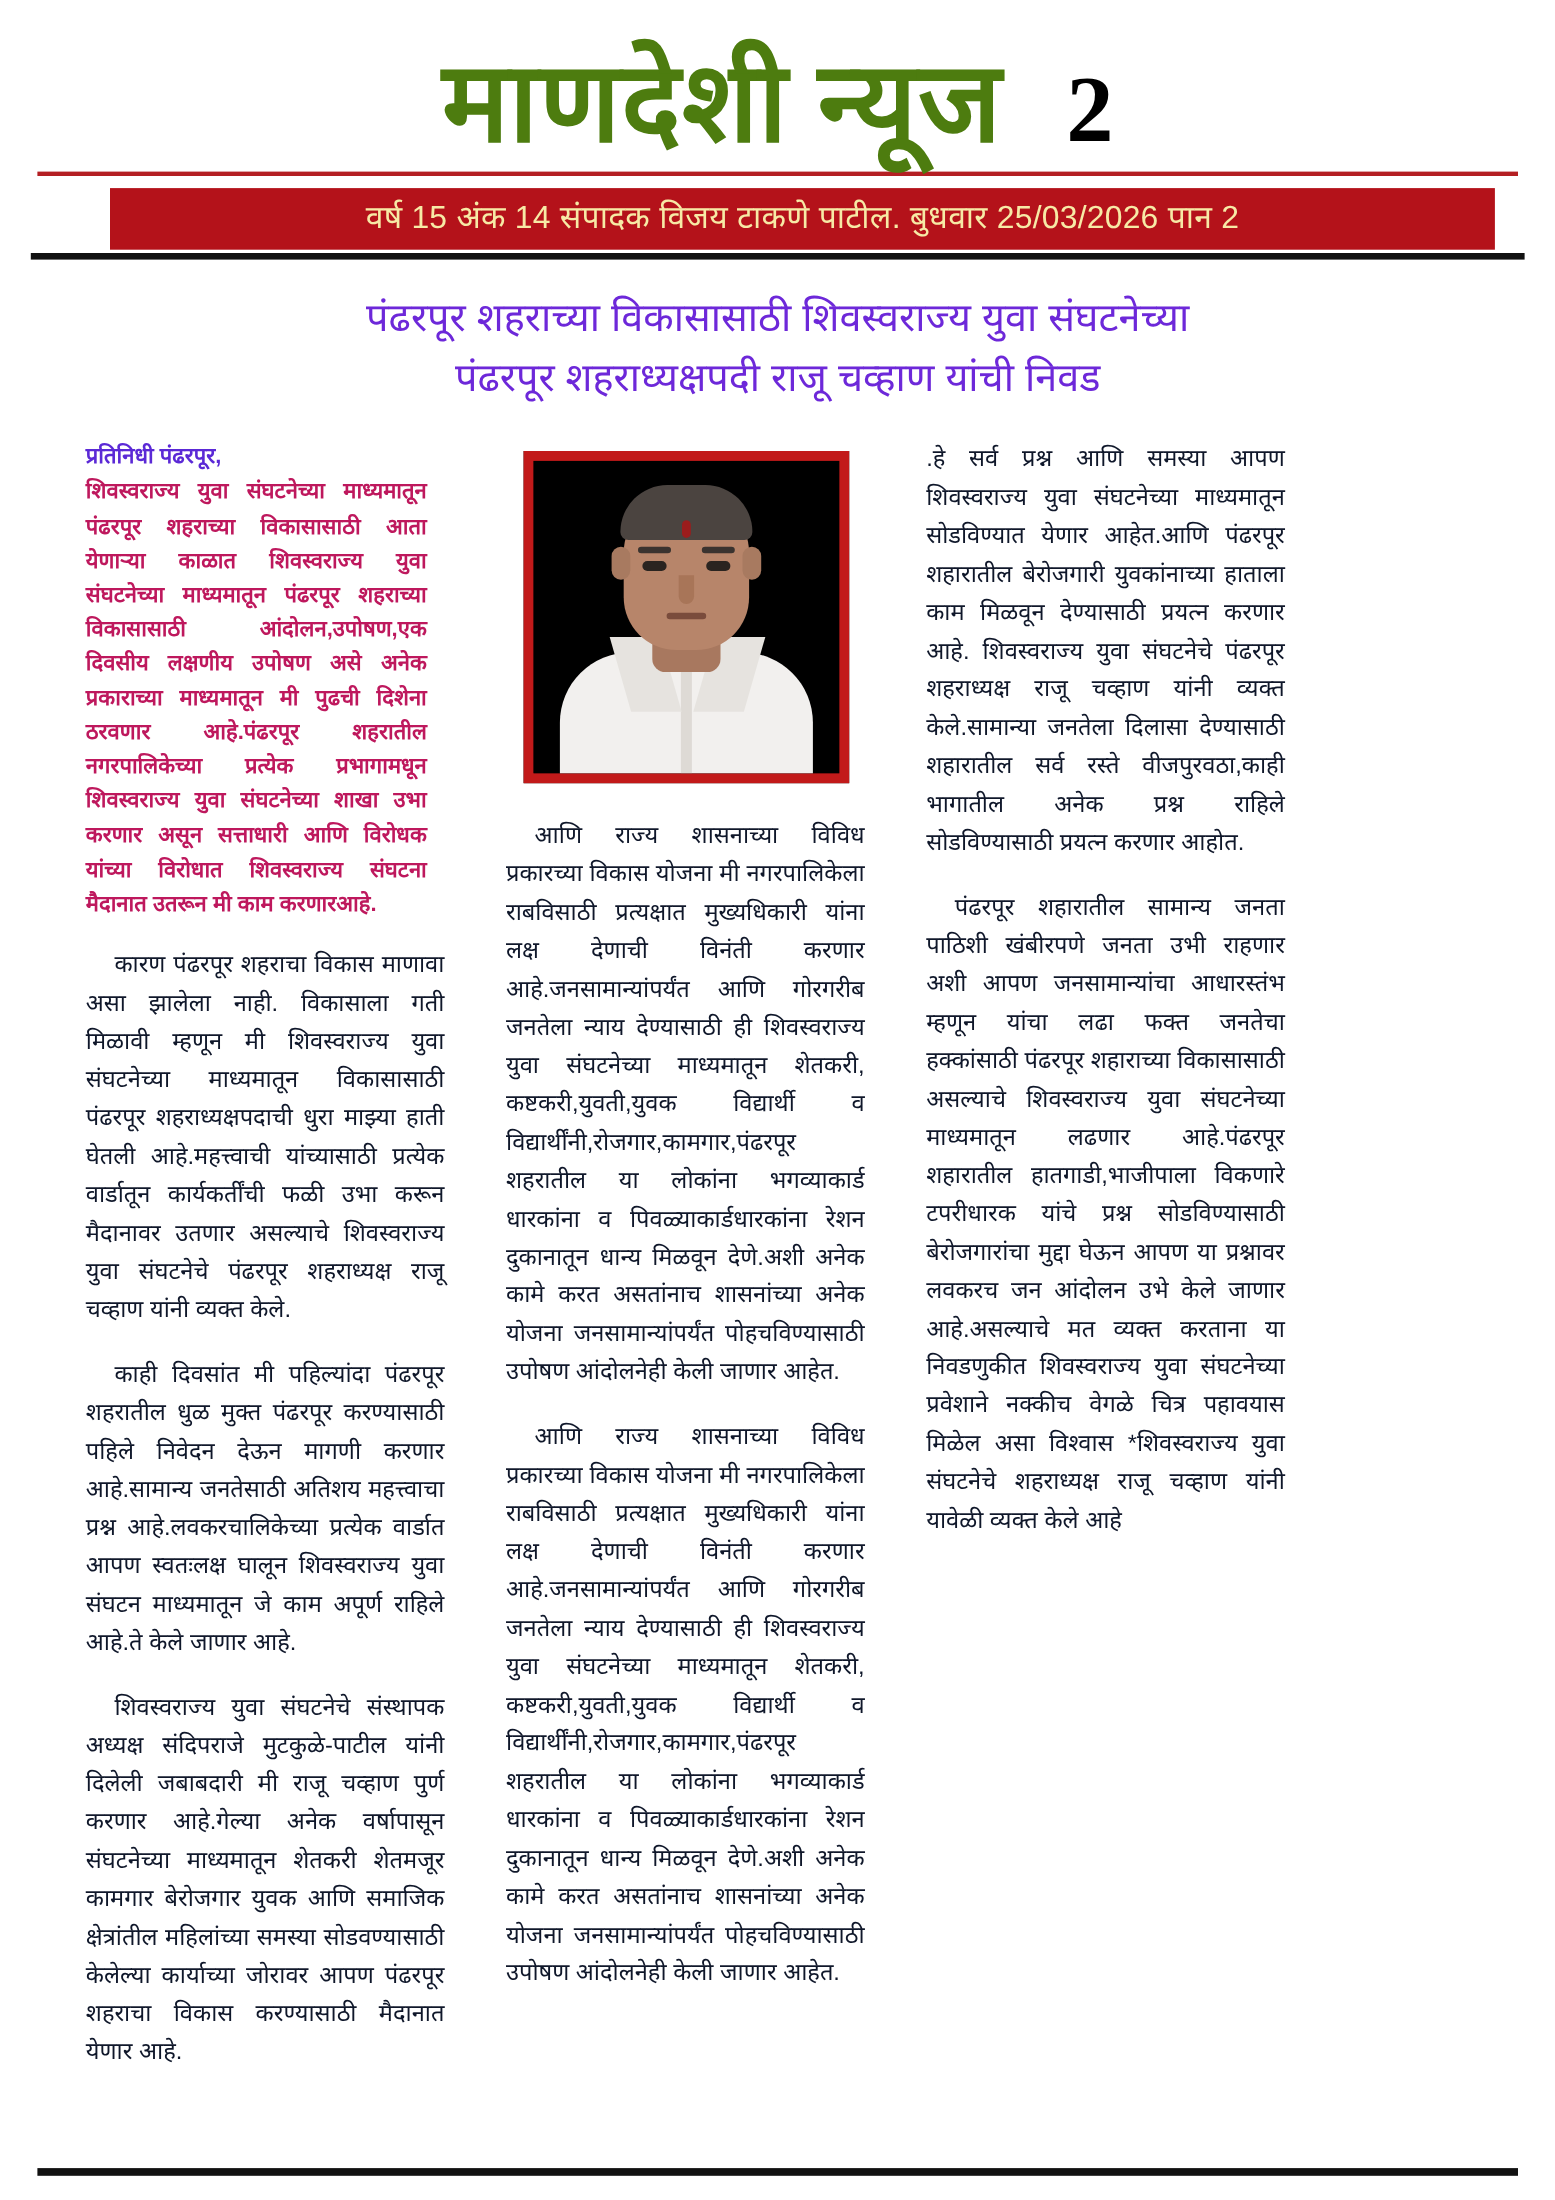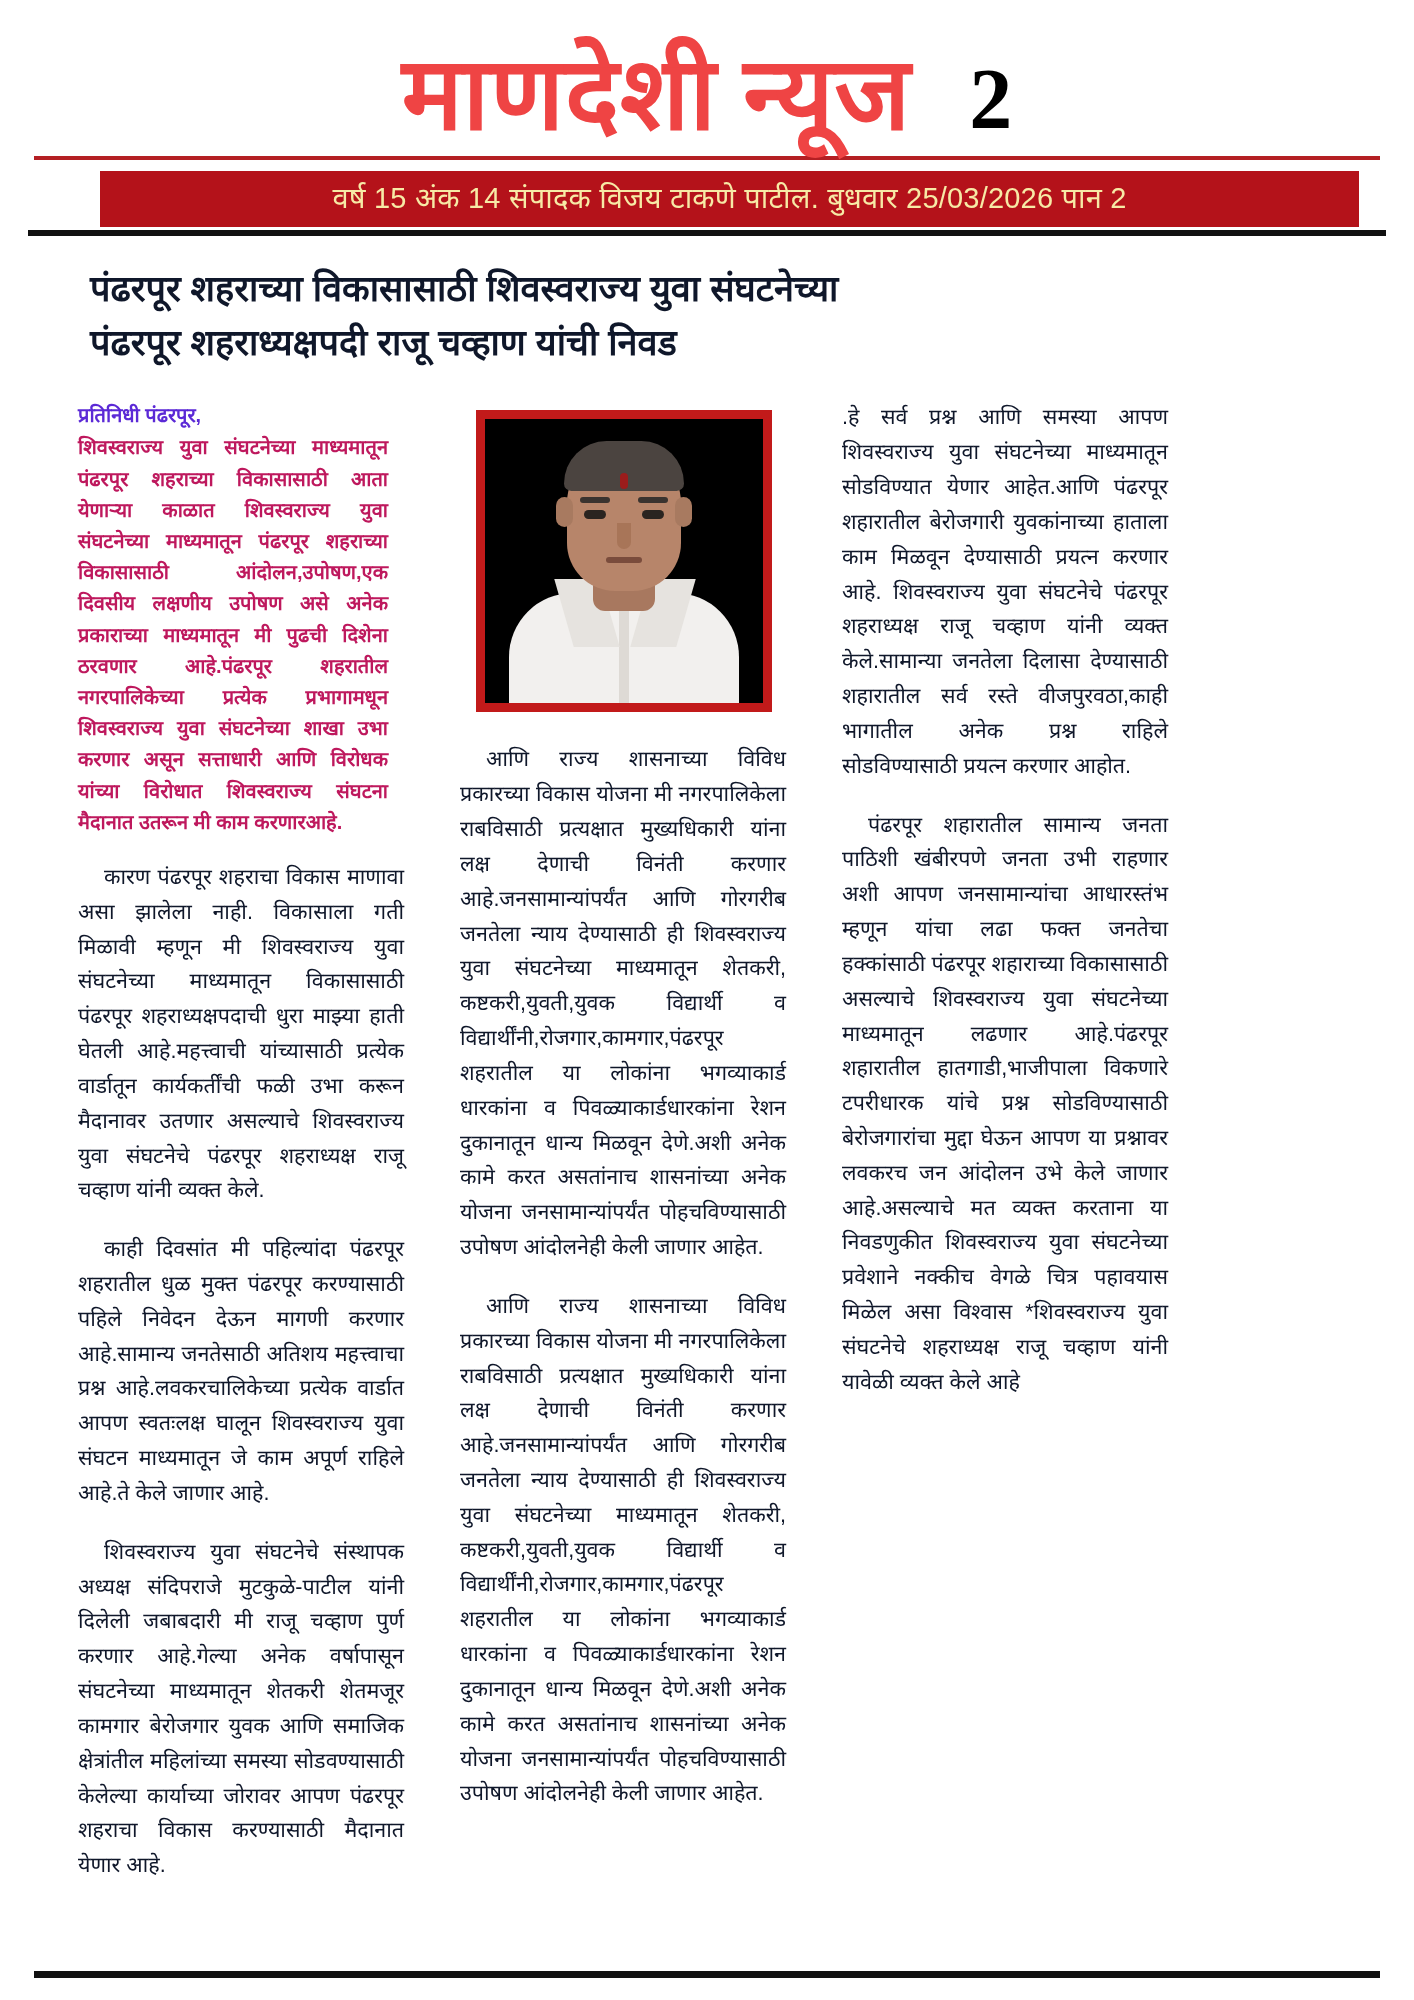--- a/index.html
+++ b/index.html
@@ -33,21 +33,21 @@
     padding-top: 22px;
     height: 148px;
     box-sizing: border-box;
   }
   .masthead-title {
     font-family: "Liberation Serif", "DejaVu Serif", serif;
     font-weight: bold;
     font-size: 102px;
     line-height: 1.05;
     letter-spacing: 1px;
-    color: #ef4444;
+    color: #4d7c0f;
     white-space: nowrap;
   }
   .masthead-pageno {
     font-family: "Liberation Serif", "DejaVu Serif", serif;
     font-weight: bold;
     font-size: 86px;
     line-height: 1;
     color: #000000;
     padding-bottom: 6px;
   }
@@ -76,22 +76,23 @@
     overflow: hidden;
   }
   .rule-black-top {
     height: 6px;
     background: #111111;
     margin: 3px 28px 0 28px;
   }
 
   
   .headline {
-    color: #0f172a;
-    font-weight: bold;
+    text-align: center;
+    color: #6d28d9;
+    font-weight: normal;
     font-size: 36px;
     line-height: 1.5;
     padding: 26px 90px 6px 90px;
   }
   .headline div { white-space: nowrap; }
 
   
   .columns {
     display: flex;
     padding: 24px 72px 0 78px;

